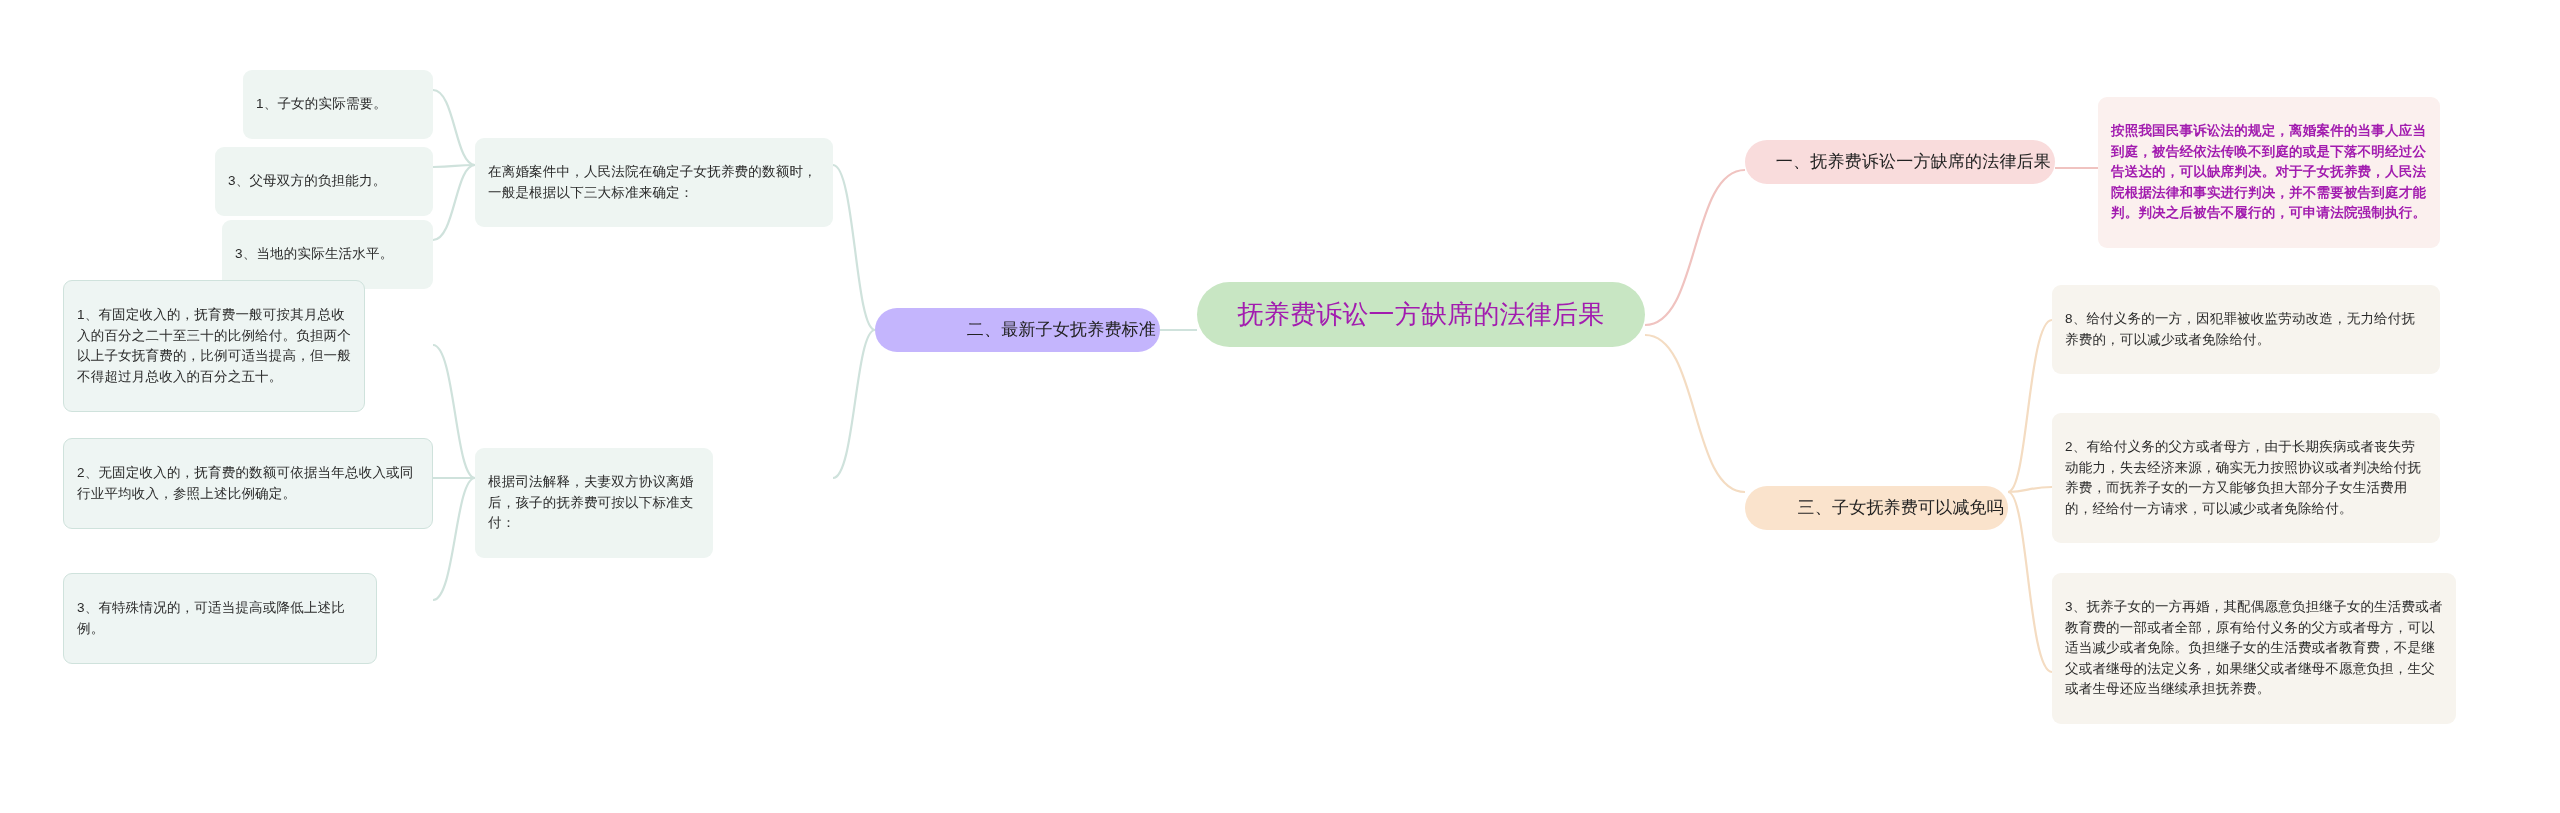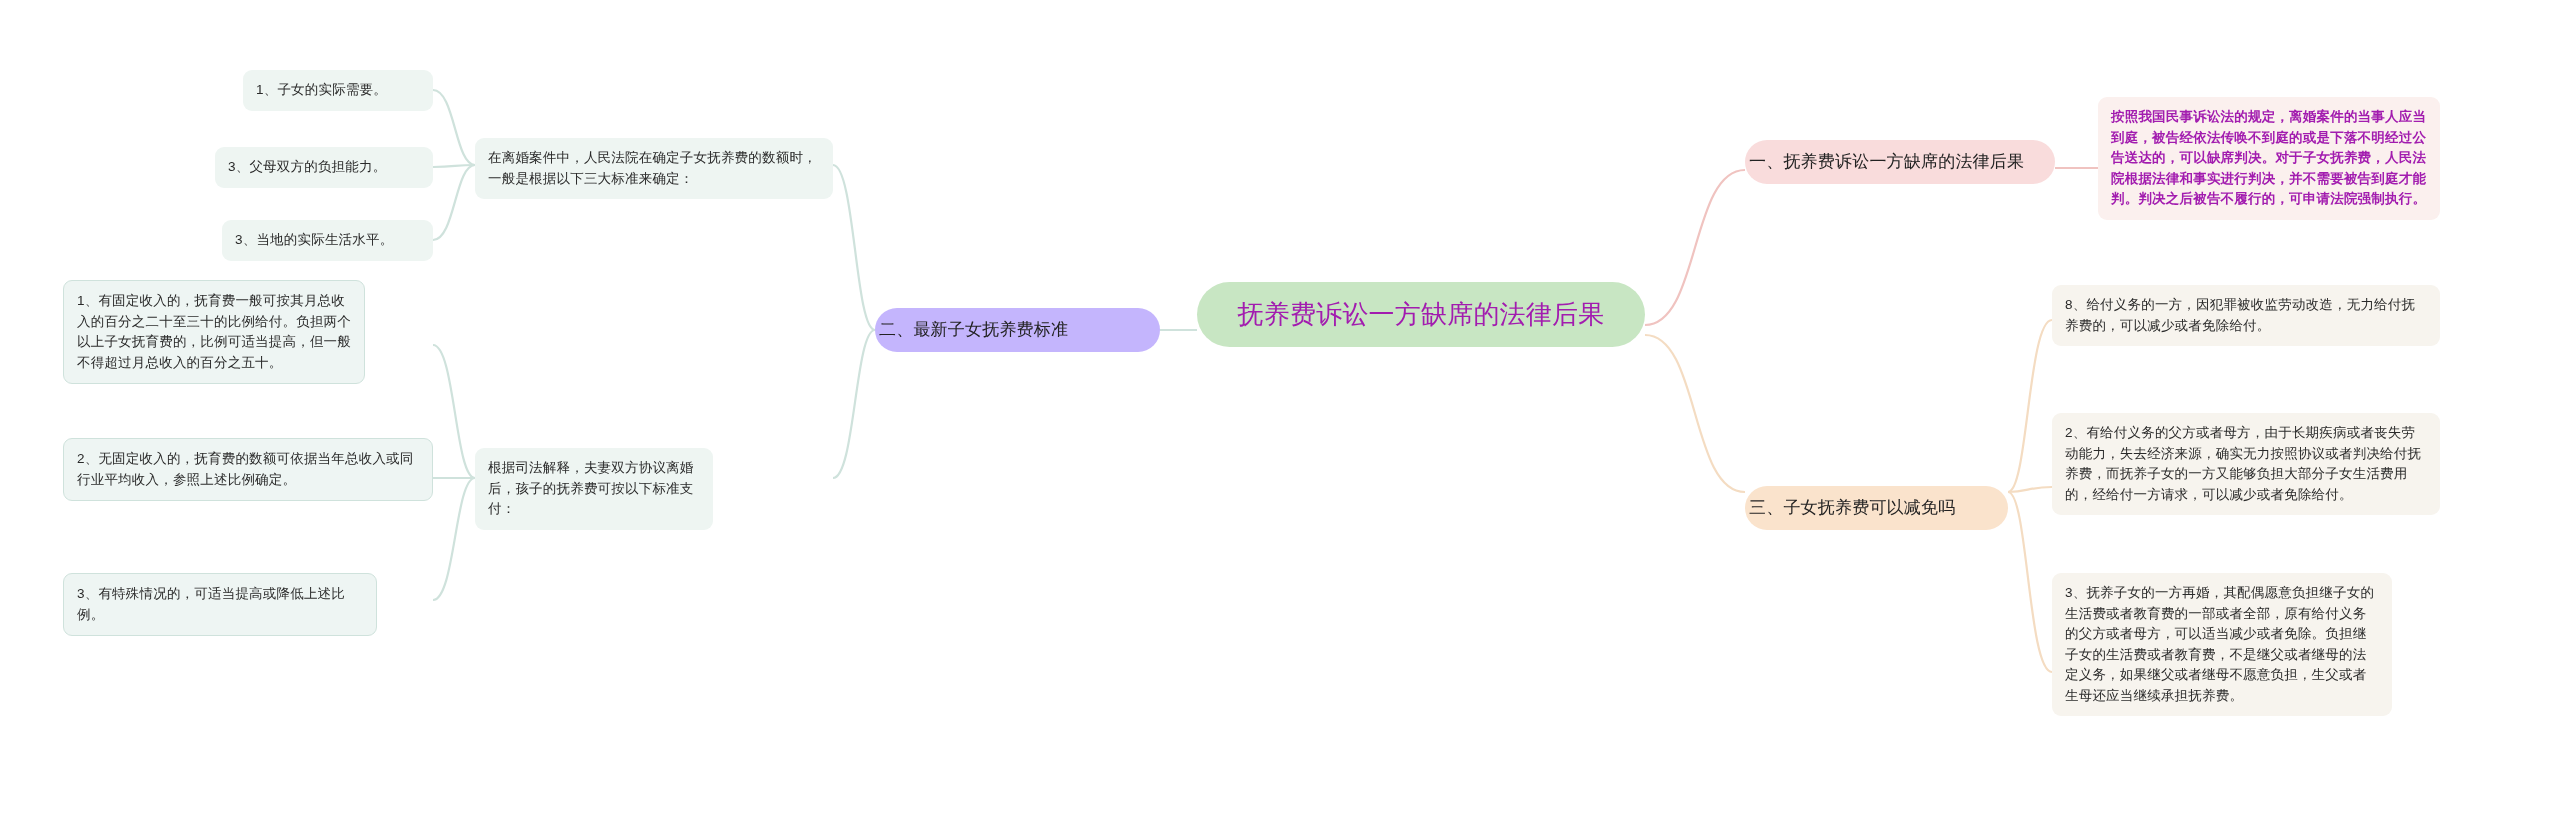--- a/index.html
+++ b/index.html
@@ -45,30 +45,31 @@
     padding: 14px 26px;
     line-height: 1.42;
   }
 
   
   .branch {
     border-radius: 26px;
     font-size: 17px;
     padding: 9px 4px;
     color: #222;
+    text-align: right;
   }
   .branch-pink  { background: #f9dcdc; }
   .branch-teal  { background: #c4b5fd; }
   .branch-peach { background: #fae3cc; margin-top: 16px; }
 
   
   .leaf {
     border-radius: 9px;
     font-size: 13.5px;
-    padding: 10px 13px;
+    padding: 24px 13px;
     color: #2a2a2a;
     align-items: flex-start;
   }
   .leaf-mint   { background: #eef5f2; }
   .leaf-mintb  { background: #eef5f3; border: 1px solid #cfe2dc; }
   .leaf-cream  { background: #f7f4ee; }
   .leaf-rose   { background: #fbf0ee; color: #a21caf; font-weight: bold; }
 </style>
 </head>
 <body>
@@ -144,17 +145,17 @@
 
   <div class="node branch branch-peach" style="left:1745px; top:470px; width:263px;">
     <span class="txt">三、子女抚养费可以减免吗</span>
   </div>
   <div class="node leaf leaf-cream" style="left:2052px; top:285px; width:388px;">
     <span class="txt">8、给付义务的一方，因犯罪被收监劳动改造，无力给付抚养费的，可以减少或者免除给付。</span>
   </div>
   <div class="node leaf leaf-cream" style="left:2052px; top:413px; width:388px;">
     <span class="txt">2、有给付义务的父方或者母方，由于长期疾病或者丧失劳动能力，失去经济来源，确实无力按照协议或者判决给付抚养费，而抚养子女的一方又能够负担大部分子女生活费用的，经给付一方请求，可以减少或者免除给付。</span>
   </div>
-  <div class="node leaf leaf-cream" style="left:2052px; top:573px; width:340px;">
+  <div class="node leaf leaf-cream" style="left:2052px; top:573px; width:404px;">
     <span class="txt">3、抚养子女的一方再婚，其配偶愿意负担继子女的生活费或者教育费的一部或者全部，原有给付义务的父方或者母方，可以适当减少或者免除。负担继子女的生活费或者教育费，不是继父或者继母的法定义务，如果继父或者继母不愿意负担，生父或者生母还应当继续承担抚养费。</span>
   </div>
 
 </div>
 
 </body></html>

